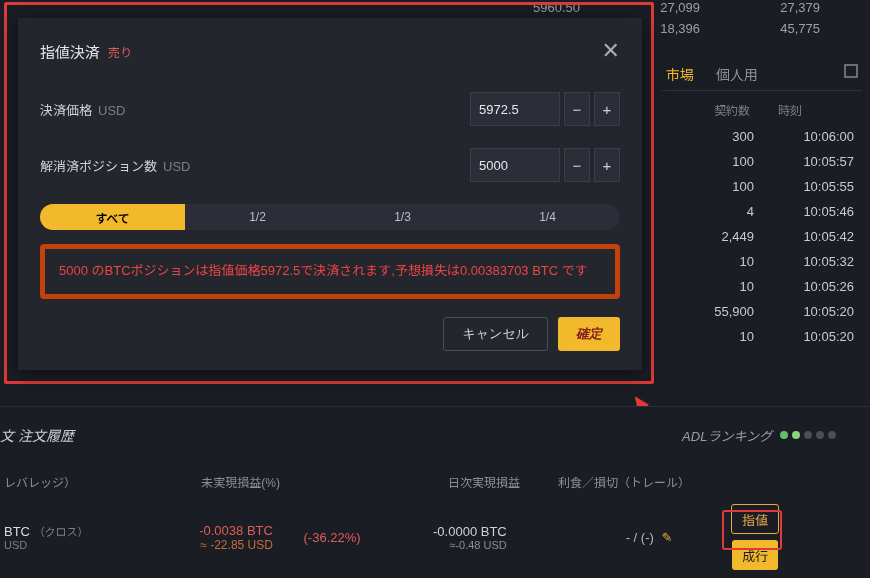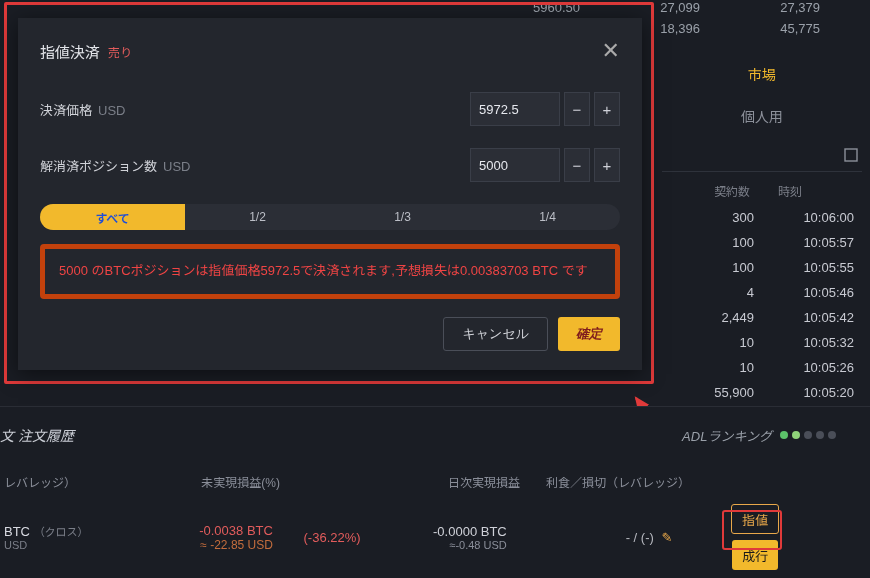--- a/index.html
+++ b/index.html
@@ -59,39 +59,39 @@
   .stepper-btn {
     width:26px; height:34px;
     background:#2b2e36; border:1px solid #3a3e48;
     color:#cfd1d8; font-size:15px;
     display:flex; align-items:center; justify-content:center;
     cursor:pointer;
   }
 
   .seg-bar { display:flex; width:100%; height:26px; border-radius:14px; overflow:hidden; background:#2b2e36; margin-bottom:14px; }
   .seg { flex:1; display:flex; align-items:center; justify-content:center; font-size:12px; color:#bcbfc7; cursor:pointer; }
-  .seg.active { background:#f2b92c; color:#1d4ed8; font-weight:600; }
+  .seg.active { background:#f2b92c; color:#000000; font-weight:600; }
 
   .info-box {
     border:5px solid #c2410c; border-radius:4px;
     padding:12px 14px; color:#ef4444; font-size:13px;
     line-height:1.6;
   }
 
   .modal-footer { display:flex; justify-content:flex-end; gap:10px; margin-top:18px; }
   .btn { height:34px; padding:0 18px; font-size:13px; border:none; cursor:pointer; border-radius:3px; display:flex; align-items:center; }
   .btn-cancel { background:transparent; border:1px solid #4a4e58; color:#d2d4da; }
   .btn-confirm { background:#f2b92c; color:#7f1d1d; font-weight:600;font-style:italic; }
 
   
   .right-panel {
     position:absolute; right:8px; top:58px; width:200px;
     color:#9aa0a9;
   }
-  .tabs { display:flex; gap:22px; align-items:center; padding:6px 4px; border-bottom:1px solid #2e323b;flex-direction:column; }
+  .tabs { display:flex; gap:22px; align-items:flex-start; padding:6px 4px; border-bottom:1px solid #2e323b; }
   .tab { font-size:14px; color:#8c909a; cursor:pointer; }
   .tab.active { color:#f2b92c; }
   .fs-icon { margin-left:auto; color:#8c909a; }
   .rt-head { display:flex; justify-content:center; gap:28px; padding:10px 8px 6px 0; font-size:12px; color:#7b7f89; }
   .rt-row { display:flex; justify-content:flex-end; gap:20px; padding:5px 8px 5px 0; font-size:13px; color:#c8cad2; }
   .rt-row .q { width:60px; text-align:right; }
   .rt-row .t { width:80px; text-align:right; }
 
   
   .bottom {
@@ -284,21 +284,21 @@
           <span class="dot"></span>
       </span>
     </span>
   </div>
 
   <div class="tbl-head">
     <div class="col sym">レバレッジ）</div>
     <div class="col pnl">未実現損益(%)</div>
     <div class="col pct"></div>
     <div class="col dpnl">日次実現損益</div>
-    <div class="col tpsl">利食／損切（レバレッジ）</div>
+    <div class="col tpsl">利食／損切（トレール）</div>
   </div>
 
   <div class="tbl-row">
     <div class="sym-cell">
       <div>
         <span class="s1">BTC</span>
         <span class="s2">（クロス）</span>
       </div>
       <div class="s2">USD</div>
     </div>

